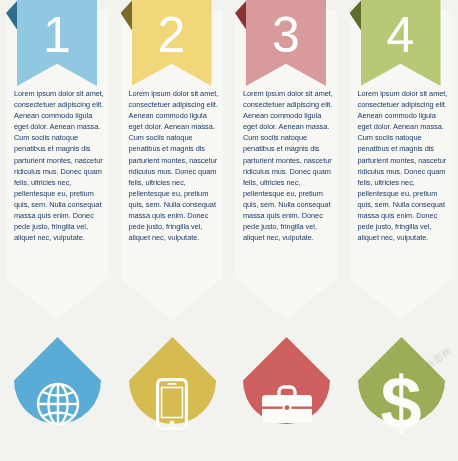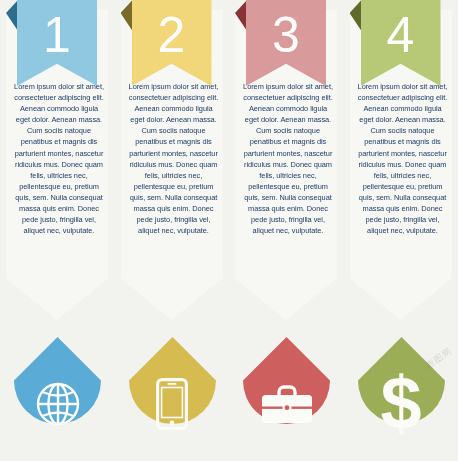--- a/index.html
+++ b/index.html
@@ -68,26 +68,26 @@
     width:12px;
     height:31px;
     -webkit-clip-path:polygon(100% 0,100% 100%,0 42%);
     clip-path:polygon(100% 0,100% 100%,0 42%);
   }
 
   
   .body-text{
     position:absolute;
     left:14px;
-    top:81px;
+    top:88px;
     width:90px;
     font-size:7.4px;
     line-height:11.1px;
     color:#1d3b68;
-    text-align:center;
+    text-align:left;
     font-family:"Liberation Sans", sans-serif;
     letter-spacing:-0.05px;
   }
 
   
   .droplet{
     position:absolute;
     left:10px;
     top:335px;
     width:95px;

